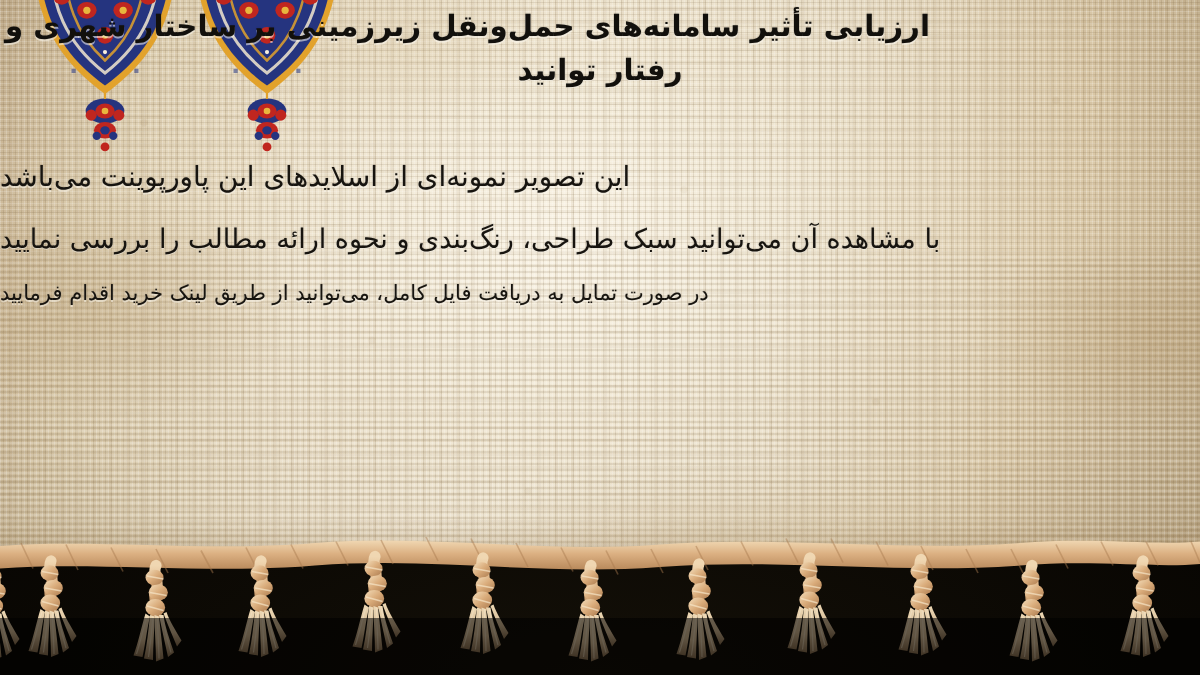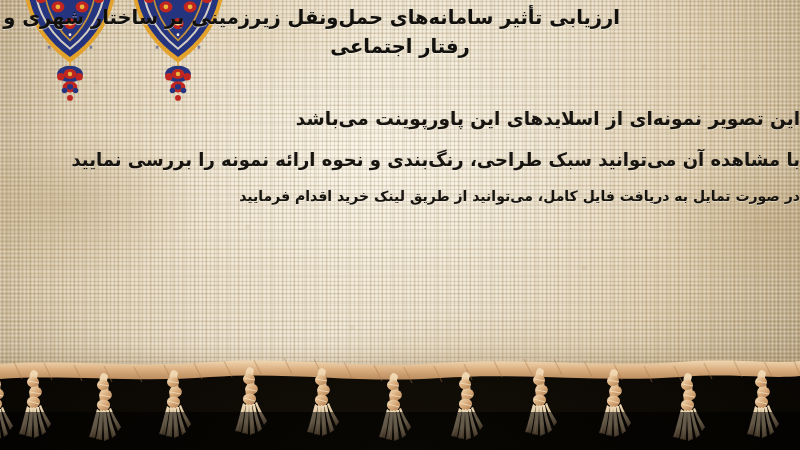--- a/index.html
+++ b/index.html
@@ -173,24 +173,24 @@
     text-shadow: 0 1px 0 rgba(255,252,242,0.55), 0 0 1px rgba(0,0,0,0.30);
   }
   .title-line { display: block; white-space: nowrap; }
   .title-line-1 { padding-right: 170px; }
 
   .body-block {
     position: absolute;
     right: 0;
     left: 0;
     top: 110px;
-    text-align: right;
+    text-align: left;
     color: #17140f;
     font-size: 18.5px;
-    font-weight: 700;
+    font-weight: 400;
     line-height: 1.0;
     text-shadow: 0 1px 0 rgba(255,252,242,0.50), 0 0 1px rgba(0,0,0,0.28);
   }
   .body-line {
     display: block;
     white-space: nowrap;
   }
   .body-line-1 { margin-bottom: 22px; }
   .body-line-2 { margin-bottom: 20px; font-size: 18px; }
   .body-line-3 { font-size: 14px; }
@@ -307,26 +307,26 @@
 
       <line x1="70" y1="62" x2="70" y2="66" stroke="#e2a22c" stroke-width="1.4"></line>
       <line x1="178" y1="62" x2="178" y2="66" stroke="#e2a22c" stroke-width="1.4"></line>
     </svg>
   </div>
 
   <div class="text-layer">
 
     <div class="title-block">
       <span class="title-line title-line-1">ارزیابی تأثیر سامانه‌های حمل‌ونقل زیرزمینی بر ساختار شهری و</span>
-      <span class="title-line title-line-2">رفتار اجتماعی</span>
+      <span class="title-line title-line-2">رفتار توانید</span>
     </div>
 
     <div class="body-block">
       <span class="body-line body-line-1">این تصویر نمونه‌ای از اسلایدهای این پاورپوینت می‌باشد</span>
-      <span class="body-line body-line-2">با مشاهده آن می‌توانید سبک طراحی، رنگ‌بندی و نحوه ارائه نمونه را بررسی نمایید</span>
+      <span class="body-line body-line-2">با مشاهده آن می‌توانید سبک طراحی، رنگ‌بندی و نحوه ارائه مطالب را بررسی نمایید</span>
       <span class="body-line body-line-3">در صورت تمایل به دریافت فایل کامل، می‌توانید از طریق لینک خرید اقدام فرمایید</span>
     </div>
 
   </div>
 
   <div class="fringe">
     <svg width="800" height="98" viewBox="0 0 800 98" xmlns="http://www.w3.org/2000/svg">
       <defs>
         <linearGradient id="cordG" x1="0" y1="0" x2="0" y2="1">
           <stop offset="0%" stop-color="#f0d7b2"></stop>

